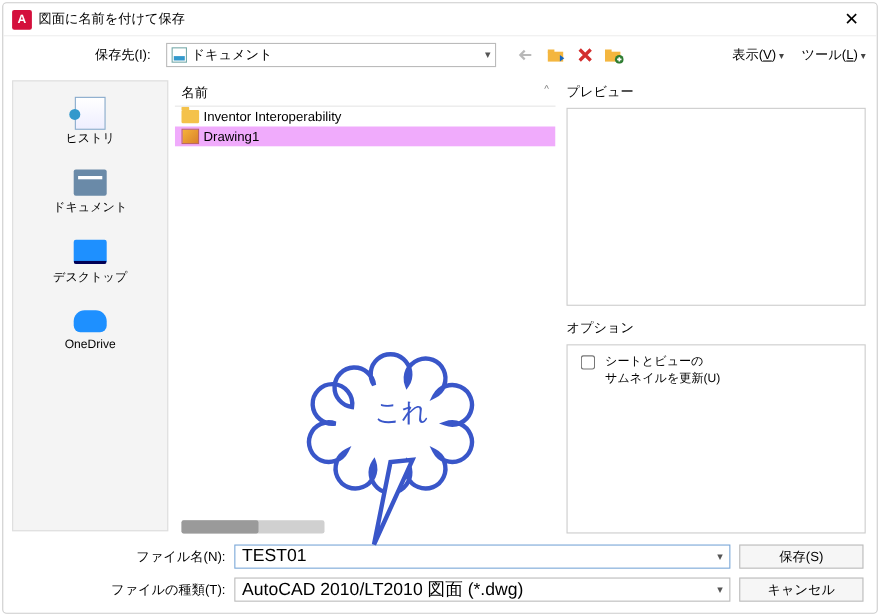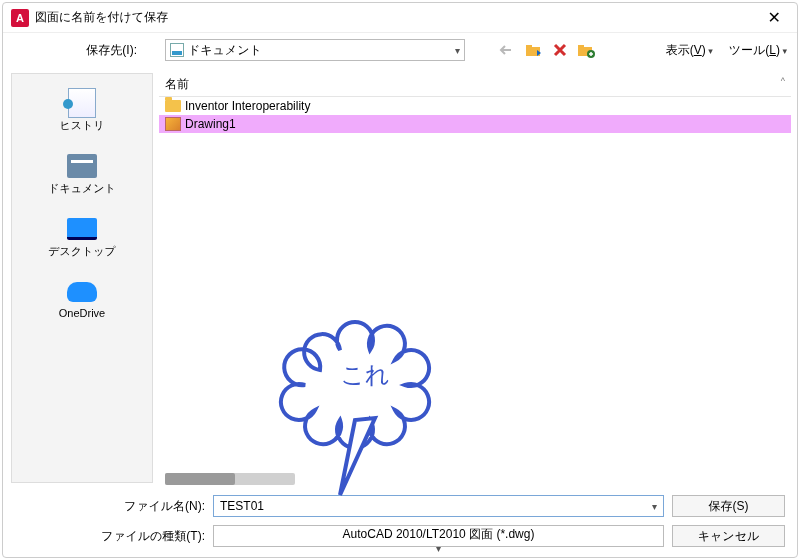--- a/index.html
+++ b/index.html
@@ -2,21 +2,21 @@
 <html><head>
 <meta charset="utf-8">
 <style>
   * { box-sizing: border-box; font-family: "Yu Gothic UI", "Meiryo", sans-serif; }
   body { margin: 0; background: #fff; width: 800px; height: 560px; overflow: hidden; position: relative; }
   .dlg { border: 1px solid #ccc; width: 796px; height: 556px; margin: 2px; display: flex; flex-direction: column; background: #fff; border-radius: 4px; }
   .titlebar { display: flex; align-items: center; height: 30px; padding: 0 8px; border-bottom: 1px solid #eee; }
   .appicon { width: 18px; height: 18px; background: #d40f3c; border-radius: 2px; color: #fff; font-weight: bold; font-size: 11px; display: flex; align-items: center; justify-content: center; margin-right: 6px; }
   .title { font-size: 12px; flex: 1; }
   .close { font-size: 16px; padding: 0 8px; cursor: pointer; }
-  .toolbar { display: flex; align-items: center; height: 34px; padding: 0 10px; gap: 20px; font-size: 12px; }
+  .toolbar { display: flex; align-items: center; height: 34px; padding: 0 10px; gap: 6px; font-size: 12px; }
   .lbl-savein { width: 132px; text-align: right; padding-right: 8px; }
   .loc-combo { display: flex; align-items: center; border: 1px solid #bbb; height: 22px; width: 300px; padding: 0 4px; background: #fff; }
   .doc-icon { width: 14px; height: 14px; background: #fff; border: 1px solid #7aa; margin-right: 4px; position: relative; }
   .doc-icon::after { content: ""; position: absolute; bottom: 1px; left: 1px; right: 1px; height: 4px; background: #39c; }
   .loc-txt { flex: 1; font-size: 12px; }
   .loc-arrow { font-size: 10px; color: #555; }
   .navbtns { display: flex; gap: 10px; margin-left: 14px; align-items: center; }
   .navbtns span svg, .navbtns span { display: block; }
   .menu-right { margin-left: auto; display: flex; gap: 16px; align-items: center; font-size: 12px; }
   .drop::after { content: " ▾"; font-size: 9px; color: #444; }
@@ -51,22 +51,22 @@
   .sec-title { padding: 2px 4px; }
   .preview-box { border: 1px solid #ccc; height: 180px; margin: 4px 4px 10px 4px; background: #fff; }
   .opt-box { border: 1px solid #ccc; flex: 1; margin: 4px; padding: 8px; }
   .chk { display: flex; align-items: flex-start; gap: 6px; font-size: 11px; line-height: 1.4; }
   .chk input { margin-top: 1px; }
 
   .footer { padding: 6px 12px 10px 12px; display: flex; flex-direction: column; gap: 8px; font-size: 12px; }
   .frow { display: flex; align-items: center; gap: 8px; }
   .flabel { width: 190px; text-align: right; }
   .fcombo { flex: 1; display: flex; align-items: center; border: 1px solid #7aa7d8; height: 22px; padding: 0 6px; background: #fff; }
-  .fcombo.plain { border-color: #bbb; flex-direction: column; }
-  .fcombo .txt { flex: 1; font-size: 12px; }
+  .fcombo.plain { border-color: #bbb; }
+  .fcombo .txt { flex: 1; font-size: 16px; }
   .fbtn { width: 113px; height: 22px; border: 1px solid #bbb; background: #f6f6f6; font-size: 12px; display: flex; align-items: center; justify-content: center; cursor: pointer; }
 
   
   .bubble { position: absolute; left: 300px; top: 330px; pointer-events: none; }
   .cloud { position: relative; width: 130px; height: 90px; }
   .cloud svg { overflow: visible; }
   .cloud-text { position: absolute; inset: 0; display: flex; align-items: center; justify-content: center; font-size: 24px; color: #3956c9; font-weight: 400; font-family: "Yu Gothic", sans-serif; }
 </style>
 </head>
 <body>
@@ -160,20 +160,32 @@
           <div class="row sel">
             <span class="dwg-ico"></span>
             <span>Drawing1</span>
           </div>
         </div>
         <div class="hscroll">
             <div class="thumb"></div>
           </div>
       </div>
 
+      <div class="rightpane">
+        <div class="sec-title">プレビュー</div>
+        <div class="preview-box"></div>
+        <div class="sec-title">オプション</div>
+        <div class="opt-box">
+          <label class="chk">
+            <input type="checkbox" style="">
+            <span style="white-space:pre-line;">シートとビューの
+サムネイルを更新(U)</span>
+          </label>
+        </div>
+      </div>
     </div>
   </div>
 
   <div class="footer">
     <div class="frow">
       <div class="flabel"><span>ファイル名(N):</span></div>
       <div class="fcombo">
         <span class="txt">TEST01</span>
         <span style="font-size:10px;color:#555;">▾</span>
       </div>

